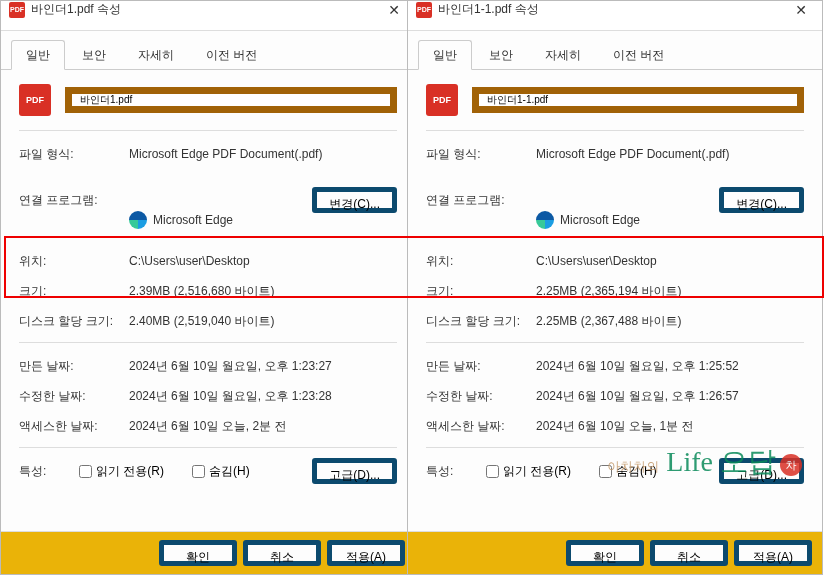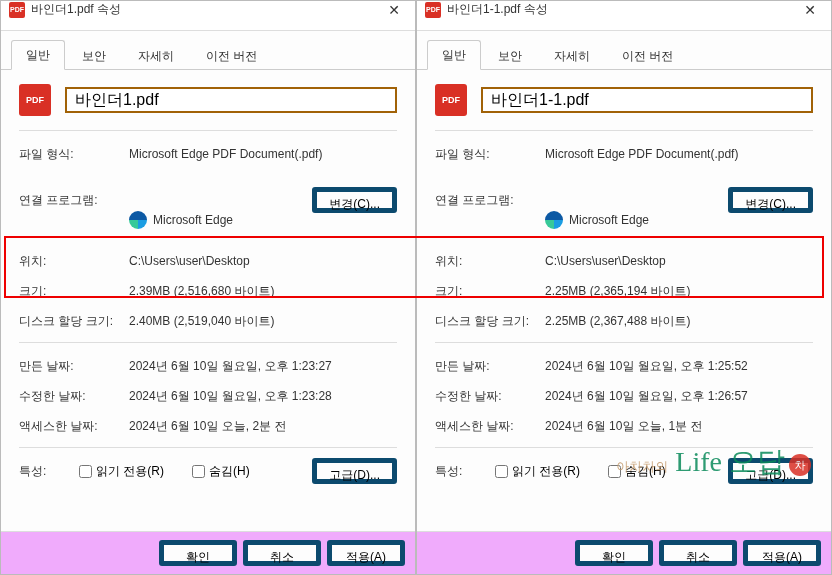--- a/index.html
+++ b/index.html
@@ -16,21 +16,21 @@
     position: absolute;
     top: 0;
     width: 416px;
     height: 575px;
     border: 1px solid #bbb;
     background: #fdfdfd;
     display: flex;
     flex-direction: column;
   }
   .dialog.left { left: 0; }
-  .dialog.right { left: 416px; }
+  .dialog.right { left: 407px; }
   .titlebar {
     height: 30px;
     display: flex;
     align-items: center;
     padding: 0 6px 12px 8px;
     border-bottom: 1px solid #ddd;
     background: #fff;
   }
   .pdf-icon {
     width: 16px; height: 16px;
@@ -47,21 +47,20 @@
     width: 30px; height: 24px;
     display: flex; align-items: center; justify-content: center;
     font-size: 14px; color: #333;
     cursor: pointer;
   }
   .tabs {
     display: flex;
     padding: 8px 10px 0 10px;
     border-bottom: 1px solid #ccc;
     gap: 2px;
-    align-items: flex-end;
   }
   .tab {
     padding: 6px 14px 5px 14px;
     font-size: 12px;
     color: #333;
     cursor: pointer;
     border: 1px solid transparent;
     border-bottom: none;
     position: relative;
     top: 1px;
@@ -104,23 +103,23 @@
     background: #d93025;
     color: #fff;
     font-size: 9px;
     font-weight: bold;
     display: flex; align-items: center; justify-content: center;
     border-radius: 3px;
   }
   .filename-input {
     flex: 1;
     height: 26px;
-    border: 2px solid #a16207;
+    border: 7px solid #a16207;
     padding: 0 8px;
-    font-size: 16px;
+    font-size: 10px;
     font-family: inherit;
     background: #fff;
   }
   hr {
     border: none;
     border-top: 1px solid #ddd;
     margin: 8px 0 10px 0;
   }
   .edge-icon {
     width: 18px; height: 18px;
@@ -154,21 +153,21 @@
     position: absolute;
     border: 2px solid #e00;
     pointer-events: none;
   }
   .footer {
     border-top: 1px solid #ddd;
     padding: 8px 10px;
     display: flex;
     justify-content: flex-end;
     gap: 6px;
-    background: #f0abfc;
+    background: #eab308;
   }
   .footer .btn { min-width: 78px; }
   .watermark {
     position: absolute;
     right: 20px;
     bottom: 50px;
     font-family: "Brush Script MT", cursive;
     font-size: 28px;
     color: #0a8a5a;
     opacity: 0.85;

